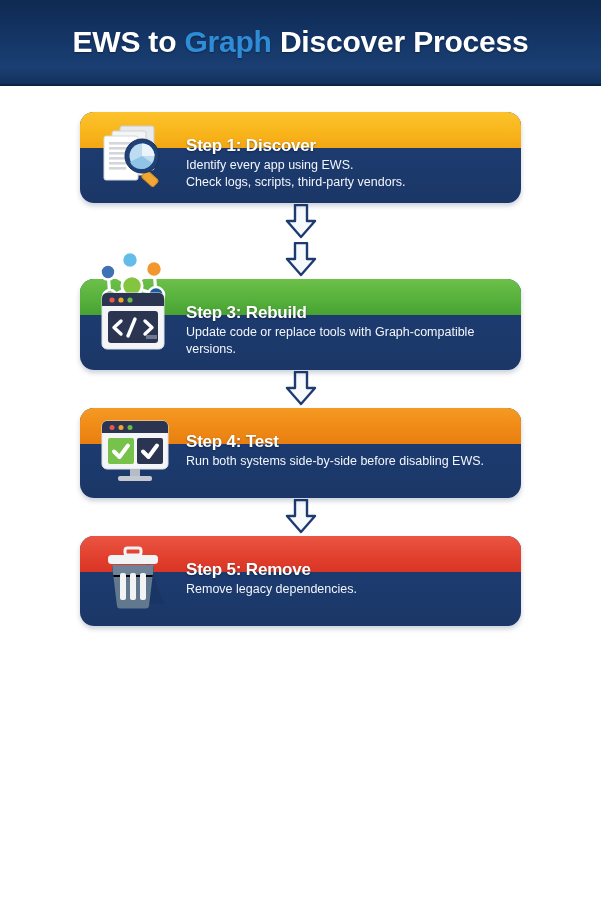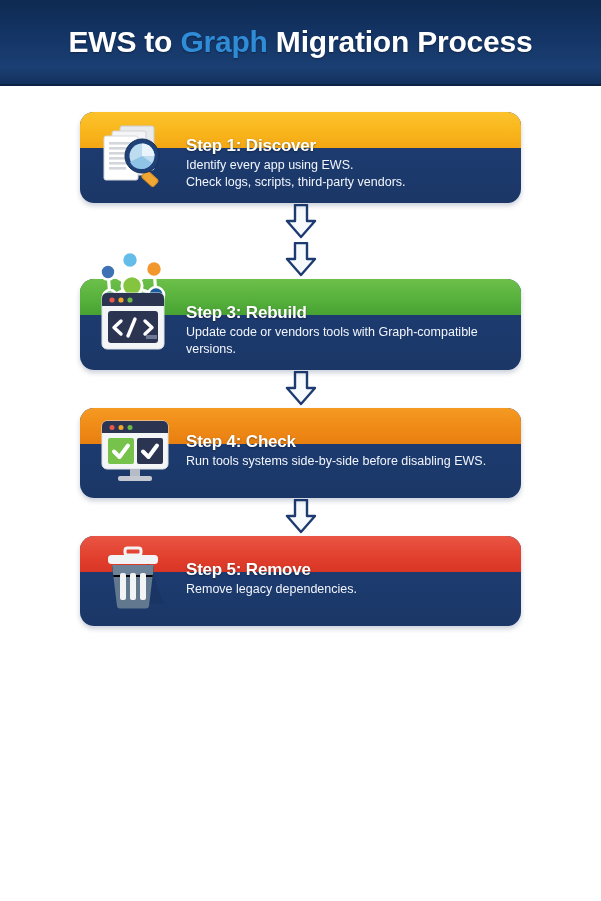--- a/index.html
+++ b/index.html
@@ -113,21 +113,21 @@
     align-items: center;
     justify-content: center;
   }
   .arrow svg { display: block; }
 </style>
 </head>
 <body>
 
 <div class="banner">
   <div class="banner-title">
-    <span>EWS to </span><span class="accent">Graph</span><span> Migration Process</span>
+    <span>EWS to </span><span class="accent">Graph</span><span> Discover Process</span>
   </div>
 </div>
 
 <div class="flow">
 
   <div class="card-wrap">
     <div class="card">
       <div class="card-head head-amber">
         <span class="card-head-title">Step 1: Discover</span>
       </div>
@@ -204,21 +204,21 @@
       <path d="M11 1 L23 1 L23 17 L31 17 L17 33 L3 17 L11 17 Z" fill="#f7fafd" stroke="#1d3b70" stroke-width="2.4" stroke-linejoin="round"></path>
     </svg>
   </div>
 
   <div class="card-wrap">
     <div class="card">
       <div class="card-head head-green">
         <span class="card-head-title">Step 3: Rebuild</span>
       </div>
       <div class="card-body">
-        <div class="card-body-text">Update code or vendors tools with Graph-compatible versions.</div>
+        <div class="card-body-text">Update code or replace tools with Graph-compatible versions.</div>
       </div>
     </div>
     <div class="icon-slot">
       <svg width="84" height="74" viewBox="0 0 84 74">
         <rect x="8" y="8" width="62" height="56" rx="5" fill="#f4f5f6" stroke="#dfe2e6" stroke-width="1"></rect>
         <path d="M8 13 a5 5 0 0 1 5 -5 h52 a5 5 0 0 1 5 5 v8 h-62 z" fill="#2b3552"></path>
         <circle cx="18" cy="15" r="2.6" fill="#e8584a"></circle>
         <circle cx="27" cy="15" r="2.6" fill="#efa62b"></circle>
         <circle cx="36" cy="15" r="2.6" fill="#6cbb47"></circle>
         <rect x="14" y="26" width="50" height="32" rx="3" fill="#2b3552"></rect>
@@ -234,24 +234,24 @@
 
   <div class="arrow">
     <svg width="34" height="36" viewBox="0 0 34 36">
       <path d="M11 1 L23 1 L23 17 L31 17 L17 33 L3 17 L11 17 Z" fill="#f7fafd" stroke="#1d3b70" stroke-width="2.4" stroke-linejoin="round"></path>
     </svg>
   </div>
 
   <div class="card-wrap">
     <div class="card">
       <div class="card-head head-orange">
-        <span class="card-head-title">Step 4: Check</span>
+        <span class="card-head-title">Step 4: Test</span>
       </div>
       <div class="card-body">
-        <div class="card-body-text">Run tools systems side-by-side before disabling EWS.</div>
+        <div class="card-body-text">Run both systems side-by-side before disabling EWS.</div>
       </div>
     </div>
     <div class="icon-slot">
       <svg width="84" height="74" viewBox="0 0 84 74">
         <rect x="8" y="7" width="66" height="48" rx="5" fill="#f4f5f6" stroke="#dfe2e6" stroke-width="1"></rect>
         <path d="M8 12 a5 5 0 0 1 5 -5 h56 a5 5 0 0 1 5 5 v7 h-66 z" fill="#2b3552"></path>
         <circle cx="18" cy="13.5" r="2.5" fill="#e8584a"></circle>
         <circle cx="27" cy="13.5" r="2.5" fill="#efa62b"></circle>
         <circle cx="36" cy="13.5" r="2.5" fill="#6cbb47"></circle>
         <rect x="14" y="24" width="26" height="26" rx="2" fill="#77c24a"></rect>

